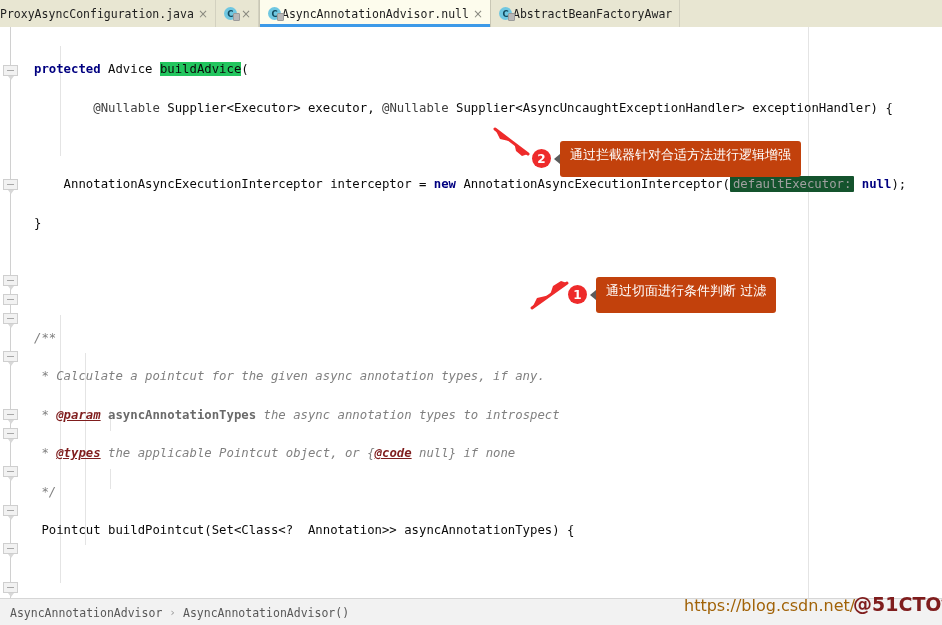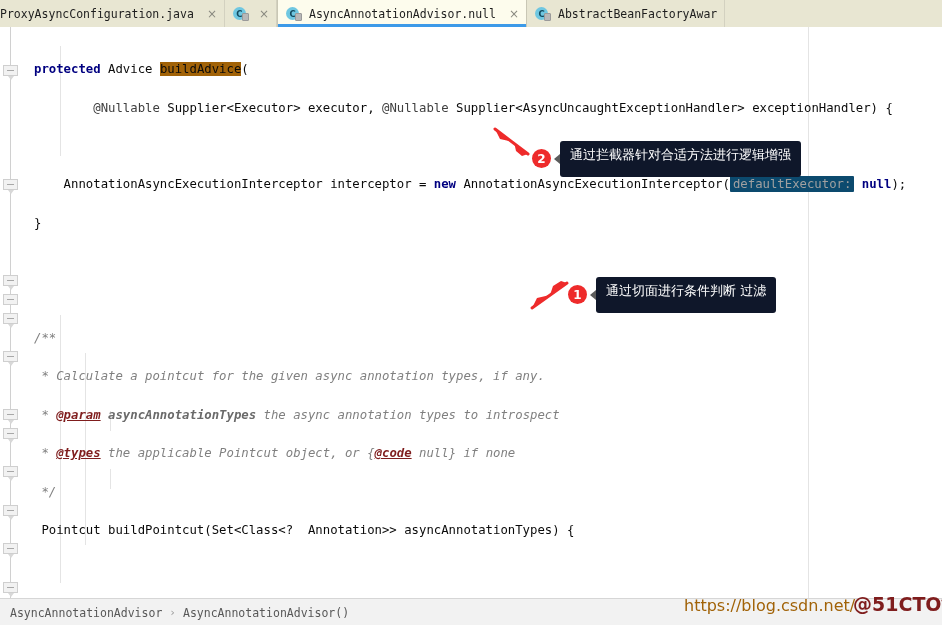--- a/index.html
+++ b/index.html
@@ -13,21 +13,21 @@
 
   
   .tabbar{
     position:absolute;left:0;top:0;width:942px;height:27px;
     background:#e8e6d2;
     display:flex;align-items:stretch;
     border-bottom:1px solid #c4c2b2;
     overflow:hidden;
   }
   .tab{
-    display:flex;align-items:center;gap:10px;
+    display:flex;align-items:center;gap:1px;
     padding:0 7px 0 8px;
     font-family:"DejaVu Sans Mono","Liberation Mono",monospace;
     font-size:11.5px;color:#1d1d1d;
     position:relative;
     white-space:nowrap;
     border-right:1px solid #d3d1c0;
   }
   .tab.active{
     background:#fdfced;
     border-right:1px solid #c9c7b5;
@@ -90,44 +90,44 @@
   .code{
     position:absolute;left:0;top:0;
     font-family:"DejaVu Sans Mono","Liberation Mono",monospace;
     font-size:12.3px;line-height:19.2px;
     color:#0a0a0a;white-space:pre;
   }
   .ln{height:19.2px;white-space:pre;}
   .kw{color:#000080;font-weight:bold;}
   .anno{color:#404040;}
   .cmt{color:#808080;font-style:italic;}
-  .cmtb{color:#6a6a6a;font-style:italic;font-weight:bold;}
+  .cmtb{color:#6a6a6a;font-weight:bold;}
   .cmtu{color:#7f1d1d;font-style:italic;text-decoration:underline;font-weight:bold;}
   .hint{
-    color:#a0a0a0;background:#0c4a6e;border-radius:1px;padding:1px 3px;
-  }
-  .sel{background:#a16207;}
+    color:#a0a0a0;background:#14532d;border-radius:1px;padding:1px 3px;
+  }
+  .sel{background:#22c55e;}
 
   
   .callout{
     position:absolute;
     display:flex;align-items:center;
     height:27px;
   }
   .badge{
     width:19px;height:19px;border-radius:50%;
     background:#ee2b2b;color:#fff;
     font-family:"DejaVu Sans","Liberation Sans",sans-serif;
     font-size:12px;font-weight:bold;
     display:flex;align-items:center;justify-content:center;
     flex:0 0 auto;
   }
   .bubble{
     position:relative;margin-left:9px;
-    background:#0f172a;color:#ffffff;border-radius:3px;
+    background:#c2410c;color:#ffffff;border-radius:3px;
     font-family:"DejaVu Sans","Liberation Sans",sans-serif;
     font-size:13px;line-height:27px;height:36px;
     padding:0 10px;white-space:nowrap;
   }
   .bubble:before{
     content:"";position:absolute;left:-6px;top:50%;margin-top:-5px;
     border-top:5px solid transparent;border-bottom:5px solid transparent;
     border-right:6px solid #5c5c5c;
   }
   .arrow{position:absolute;}

